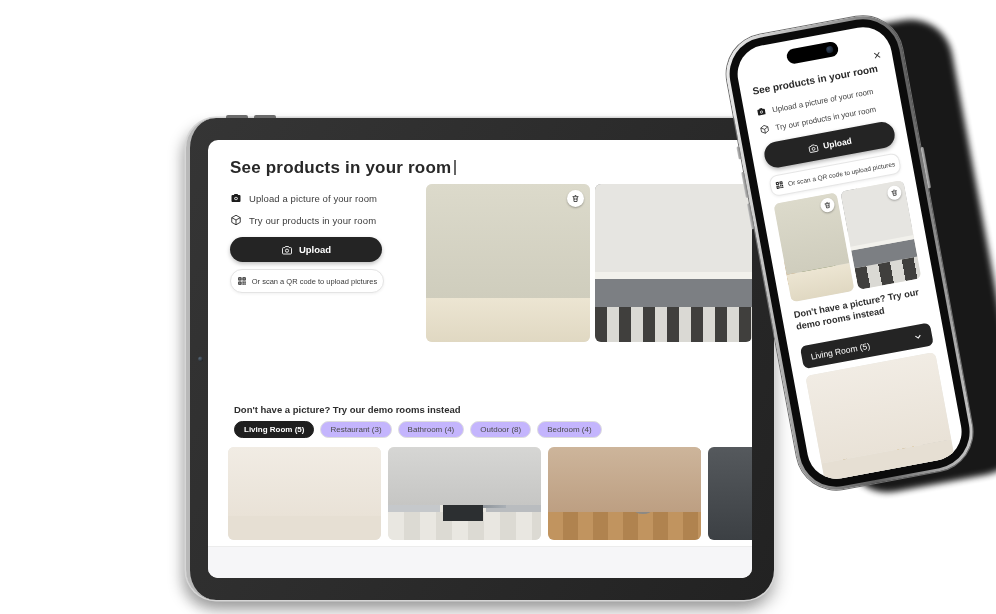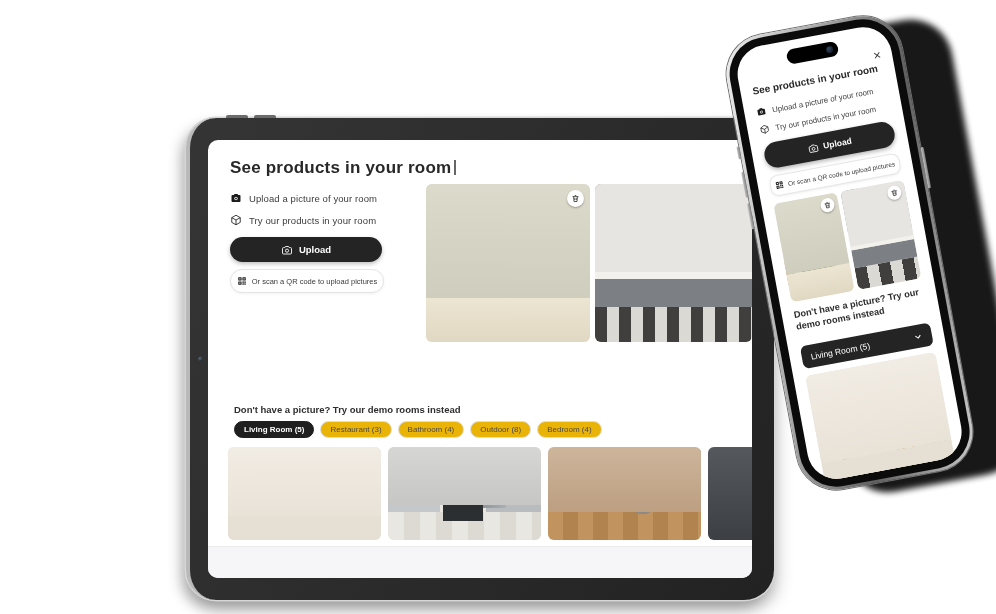--- a/index.html
+++ b/index.html
@@ -38,21 +38,21 @@
   .room>div{position:absolute}
   .m1{left:218px;top:44px;width:164px;height:158px}
   .m2{left:387px;top:44px;width:157px;height:158px}
   .badge{position:absolute;z-index:5;top:6px;right:6px;width:17px;height:17px;border-radius:50%;background:#fff;
     display:flex;align-items:center;justify-content:center;box-shadow:0 1px 2px rgba(0,0,0,.3);cursor:pointer}
   .badge svg{width:9px;height:9px}
 
   .t-demo-title{position:absolute;left:26px;top:264px;font-size:9.5px;font-weight:bold;color:#2e2e2e}
   .tabs{position:absolute;left:26px;top:281px;display:flex;gap:6px}
   .tab{height:17px;padding:0 9px;display:flex;align-items:center;border-radius:9px;cursor:pointer;
-    background:#eab308;border:1px solid #dedede;font-size:8px;color:#4a4a4a;white-space:nowrap}
+    background:#c4b5fd;border:1px solid #dedede;font-size:8px;color:#4a4a4a;white-space:nowrap}
   .tab.active{background:#1f1f1f;border-color:#1f1f1f;color:#fff;font-weight:bold}
 
   .d1{left:20px;top:307px;width:153px;height:93px}
   .d2{left:180px;top:307px;width:153px;height:93px}
   .d3{left:340px;top:307px;width:153px;height:93px}
   .d4{left:500px;top:307px;width:153px;height:93px}
 
   .t-footer{position:absolute;left:0;right:0;top:406px;bottom:0;background:#f6f6f8;border-top:1px solid #ececec}
 
   

